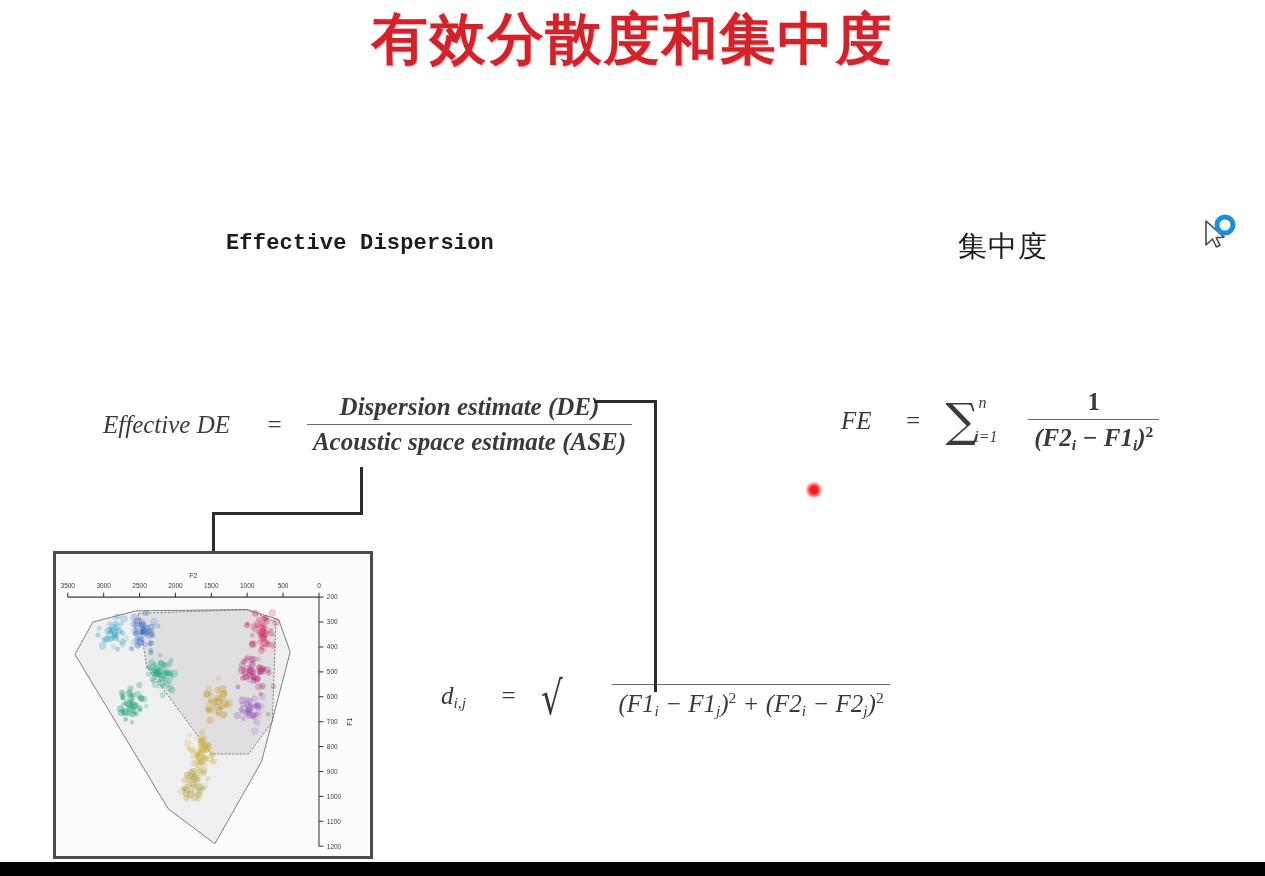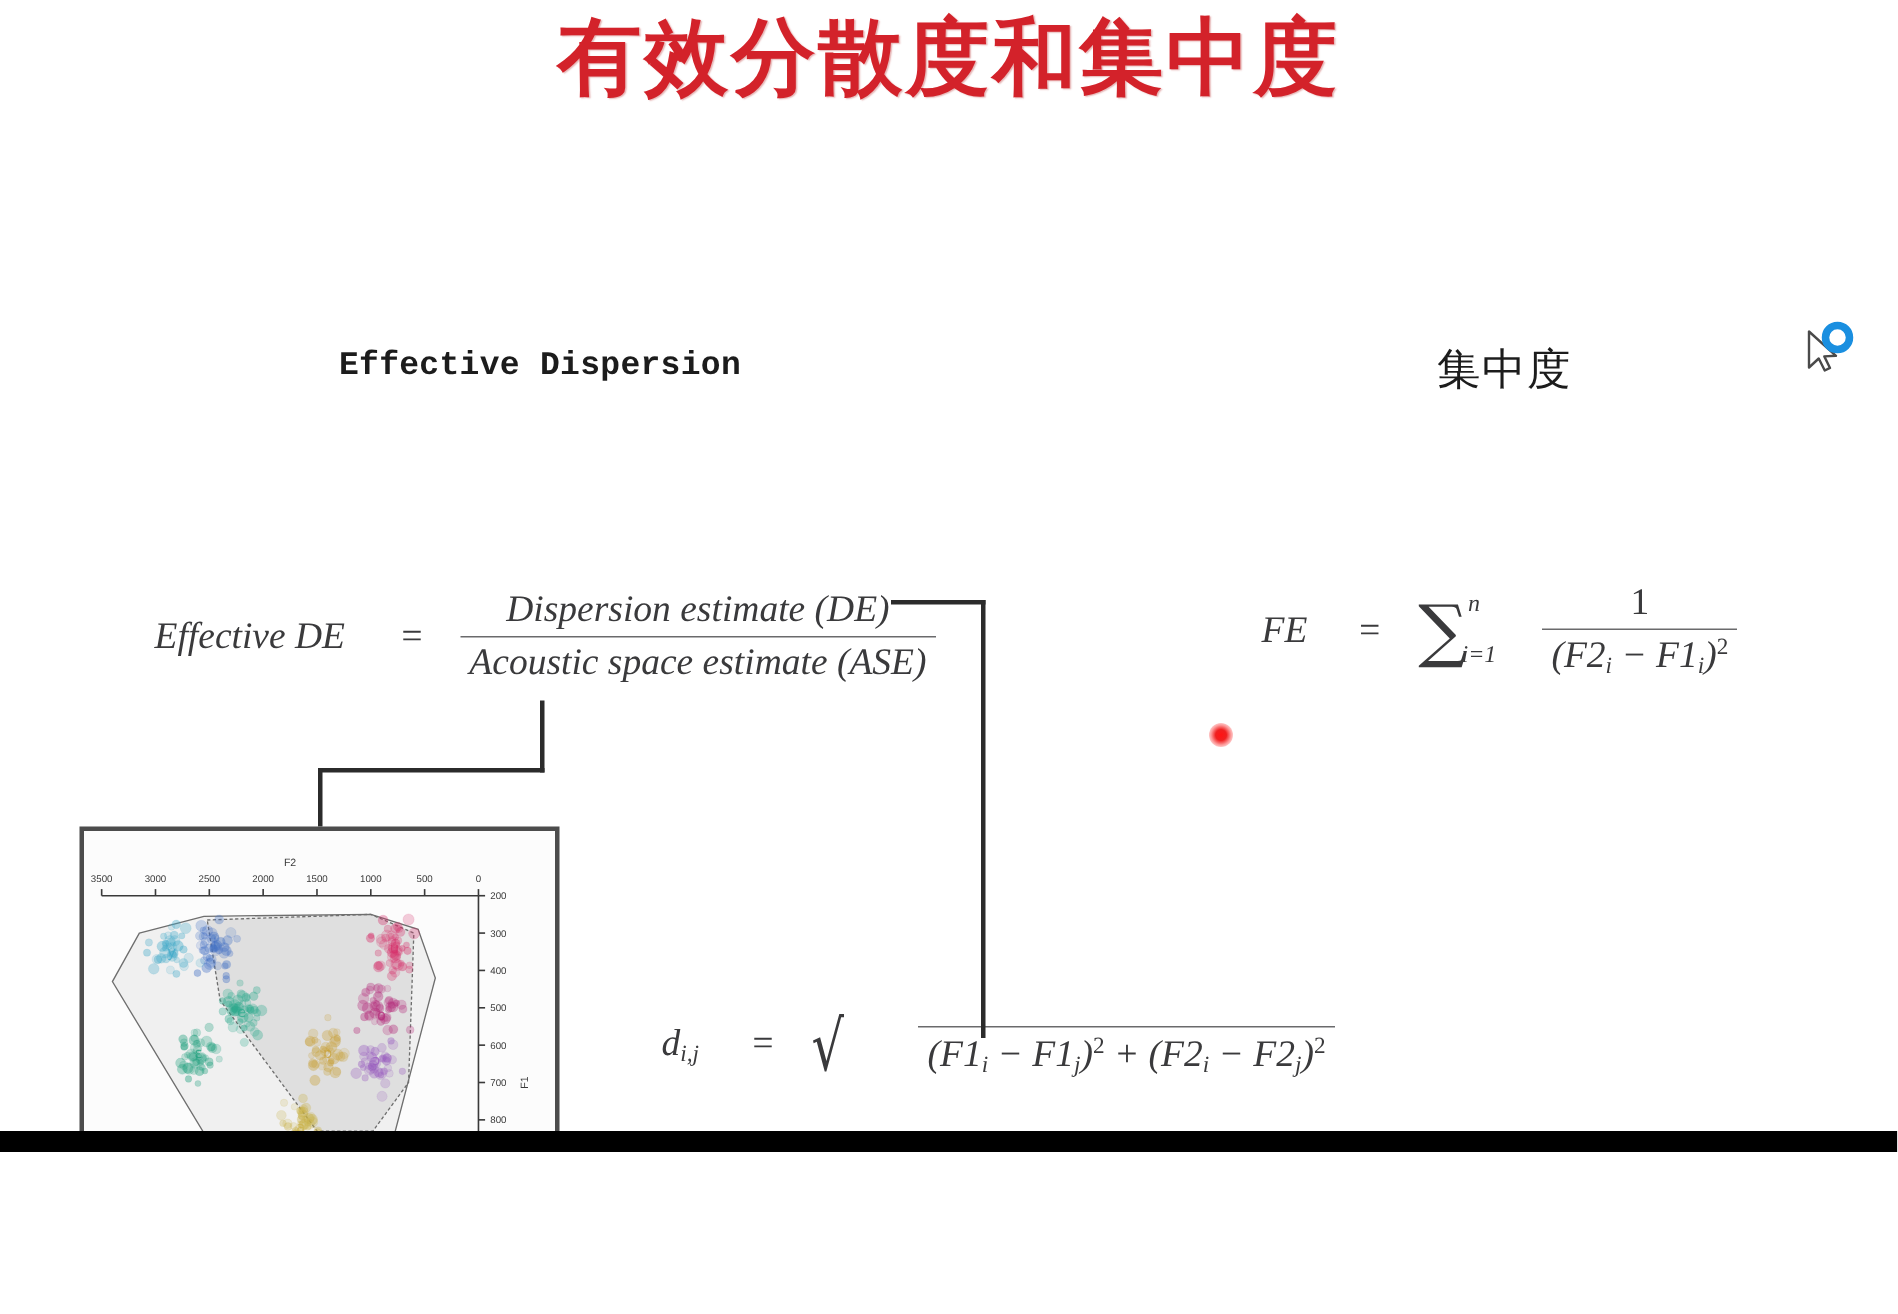--- a/index.html
+++ b/index.html
@@ -7,21 +7,21 @@
     margin: 0;
     padding: 0;
     background: #ffffff;
   }
   body {
     font-family: "Liberation Sans", "DejaVu Sans", sans-serif;
   }
   #slide {
     position: relative;
     width: 1265px;
-    height: 768px;
+    height: 876px;
     background: #ffffff;
     overflow: hidden;
   }
 
   
   #slide-title {
     position: absolute;
     left: 0;
     top: 8px;
     width: 1265px;
@@ -78,20 +78,21 @@
     align-items: center;
     font-size: 25px;
     white-space: nowrap;
   }
   #formula-de .lhs { margin-right: 12px; }
   .frac {
     display: inline-flex;
     flex-direction: column;
     align-items: center;
     vertical-align: middle;
+    font-weight: bold;
   }
   .frac .num {
     padding: 0 6px 2px 6px;
     line-height: 1.15;
   }
   .frac .den {
     padding: 3px 6px 0 6px;
     line-height: 1.15;
     border-top: 1.6px solid #6a6a6c;
   }

